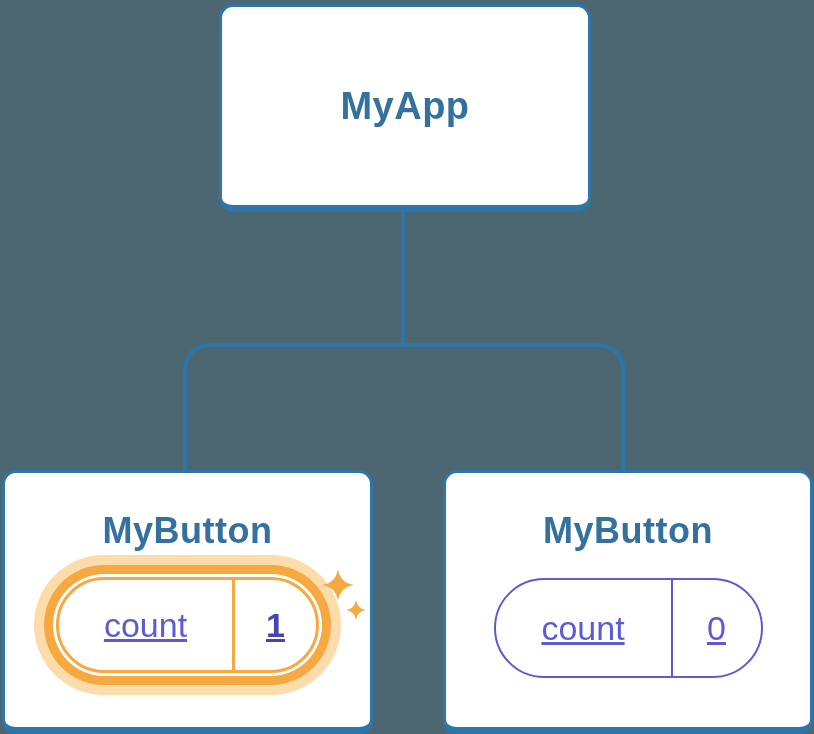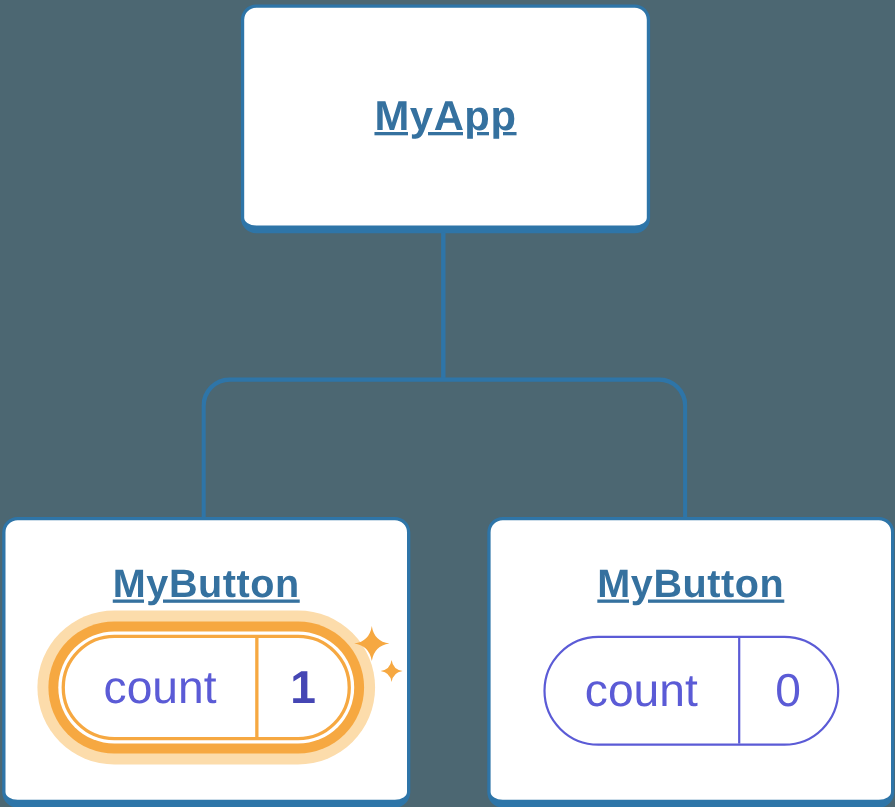--- a/index.html
+++ b/index.html
@@ -28,21 +28,20 @@
   .card-root  { left: 219px; top: 4px;   width: 372px; height: 208px; justify-content: center; }
   .card-left  { left: 2px;   top: 470px; width: 371px; height: 264px; }
   .card-right { left: 443px; top: 470px; width: 370px; height: 264px; }
 
   .card-title {
     font-size: 36px;
     line-height: 43px;
     font-weight: 600;
     color: var(--title, #35719f);
     letter-spacing: 0.5px;
-    text-decoration: underline;
   }
   .card-root .card-title { font-size: 38px; }
   .card-left .card-title, .card-right .card-title { margin-top: 36px; }
 
   
   .stem {
     position: absolute;
     left: 401px; top: 211px;
     width: 4px; height: 134px;
     background: var(--line, #2e75a8);
@@ -68,22 +67,23 @@
     display: flex;
     align-items: center;
     justify-content: center;
   }
   .pill-section-value {
     display: flex;
     align-items: center;
     justify-content: center;
   }
   .pill-label, .pill-value {
-    font-size: 42px;
+    font-size: 34px;
     color: var(--purple, #5b5bd6);
+    text-decoration: underline;
   }
 
   
   .pill-highlight {
     margin-top: 25px;
     width: 263px; height: 96px;
     border: 3px solid var(--orange, #f6a841);
     box-shadow:
       0 0 0 3px #ffffff,
       0 0 0 12px var(--orange, #f6a841),

